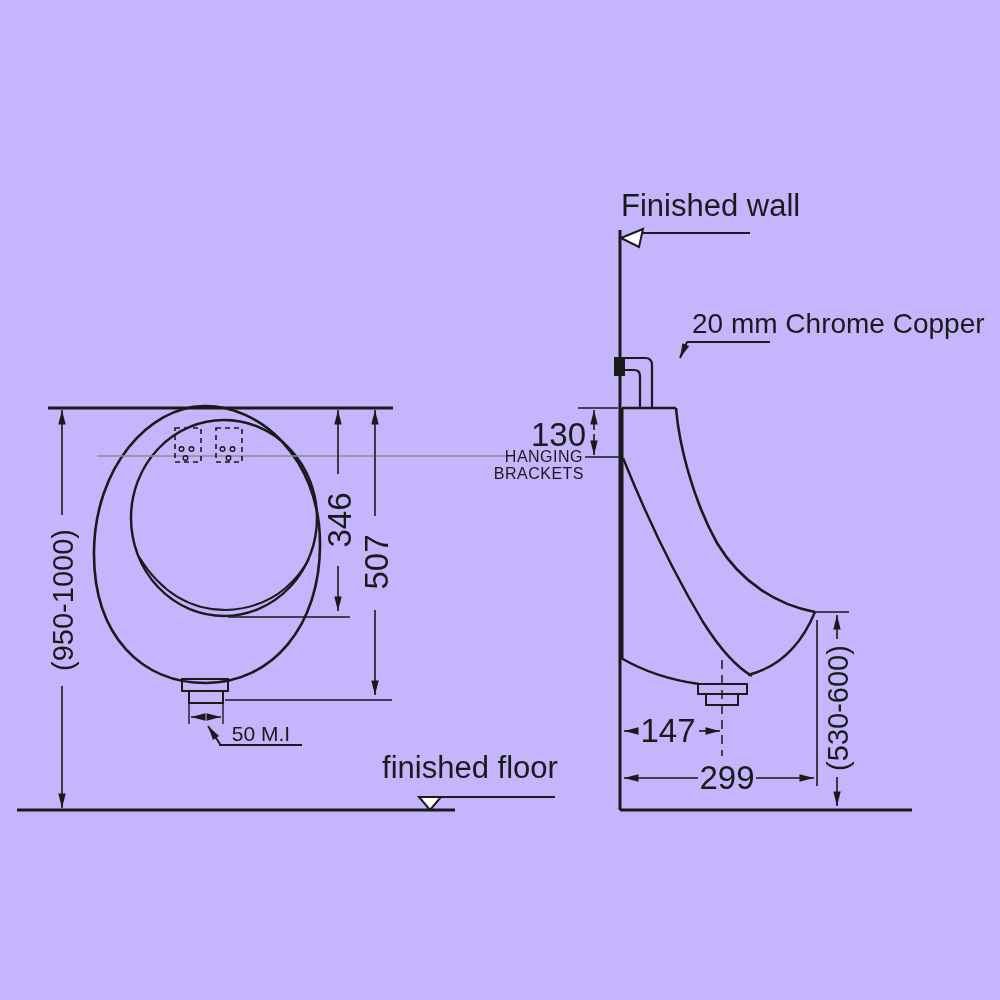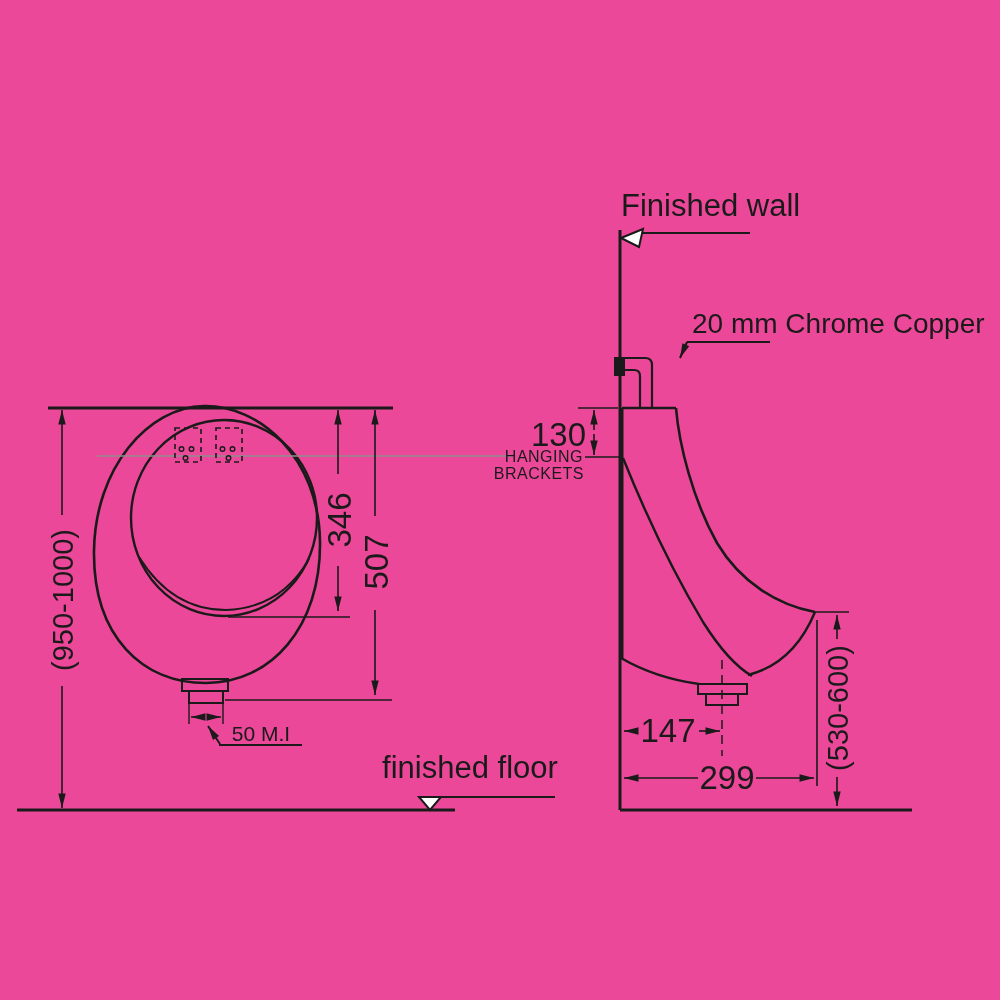--- a/index.html
+++ b/index.html
@@ -1,16 +1,16 @@
 <!DOCTYPE html>
 <html><head>
 <meta charset="utf-8">
 <style>
   html,body{margin:0;padding:0;background:#ffffff;}
-  #stage{position:relative;width:1000px;height:1000px;background:#ec4899;overflow:hidden;
+  #stage{position:relative;width:1000px;height:1000px;background:#c4b5fd;overflow:hidden;
          font-family:"Liberation Sans","DejaVu Sans",sans-serif;}
   svg{position:absolute;left:0;top:0;}
   text{fill:#1a1a1a;}
   .lbl-big{font-size:31px;}
   .lbl-med{font-size:28px;}
   .dim{font-size:33px;}
   .dim-sm{font-size:29px;}
   .tiny{font-size:16px;letter-spacing:0.5px;}
   .outlet-lbl{font-size:21px;}
 </style>

